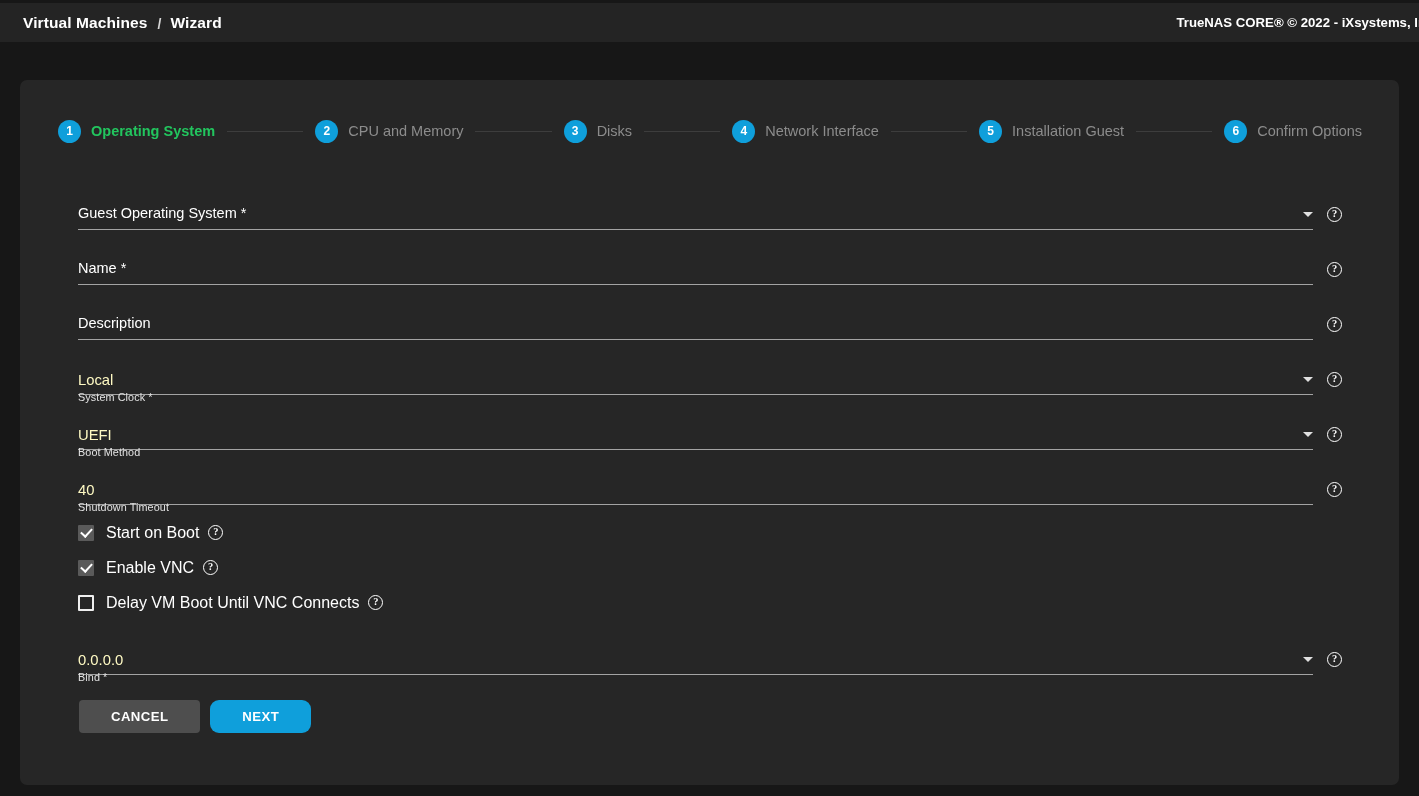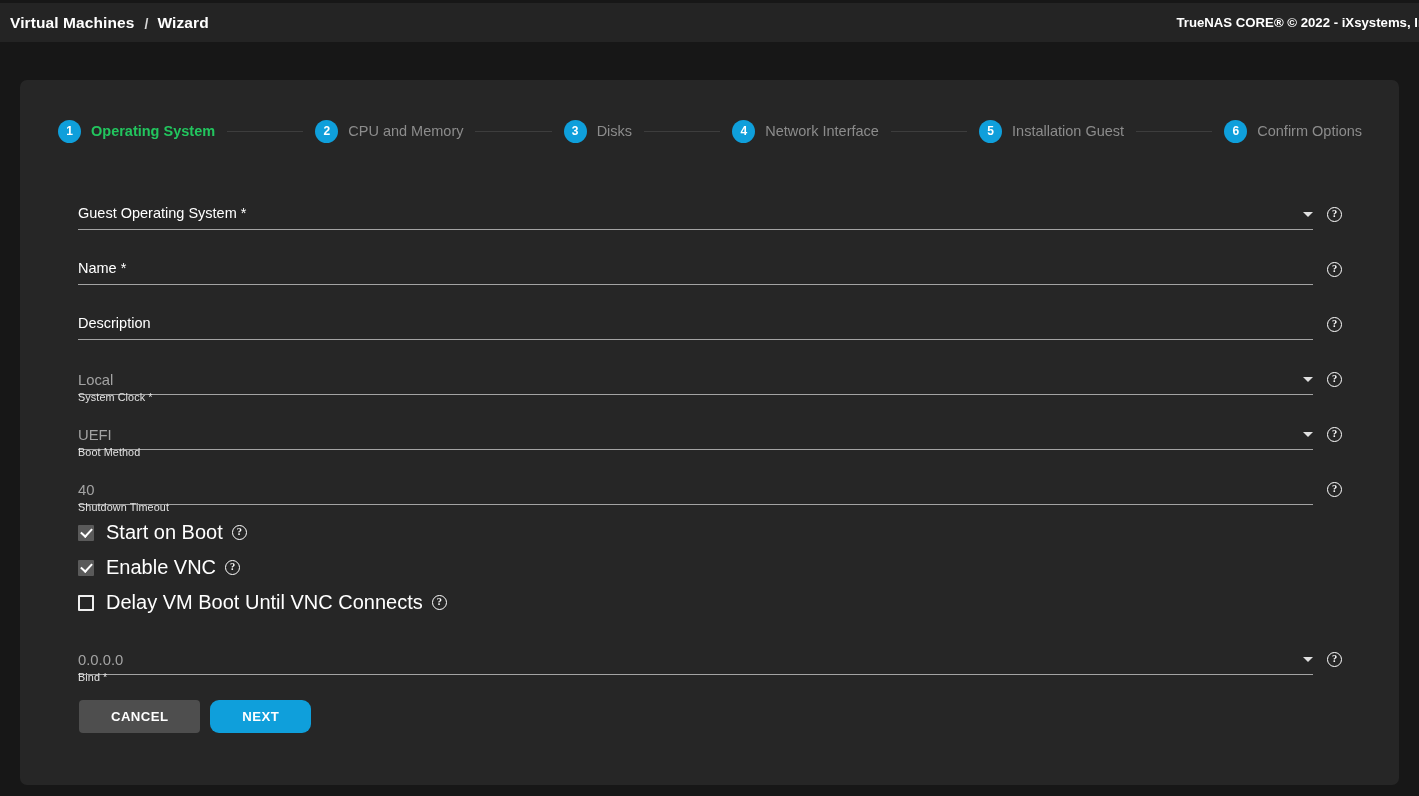--- a/index.html
+++ b/index.html
@@ -33,20 +33,21 @@
     overflow: hidden;
   }
 
   .breadcrumb {
     display: flex;
     align-items: flex-end;
     font-size: 15.5px;
     font-weight: bold;
     white-space: nowrap;
     letter-spacing: .1px;
+    margin-left: 13px;
   }
   .breadcrumb .crumb { color: #ffffff; }
   .breadcrumb .sep {
     color: #d8d8d8;
     margin: 0 9px 0 10px;
     font-weight: bold;
     font-size: 14px;
   }
 
   .copyright {
@@ -153,21 +154,21 @@
     color: #e2e2e2;
     white-space: nowrap;
     letter-spacing: .1px;
     margin-top: 46px;
   }
   .field.filled .field-value {
     position: absolute;
     left: 0;
     bottom: 6px;
     font-size: 14.8px;
-    color: #a3a3a3;
+    color: #fef9c3;
     white-space: nowrap;
   }
 
   .caret {
     position: absolute;
     right: 0;
     bottom: 12px;
     width: 0;
     height: 0;
     border-left: 5px solid transparent;
@@ -219,21 +220,21 @@
     border: solid #ffffff;
     border-width: 0 2px 2px 0;
     transform: rotate(43deg);
   }
   .cb.unchecked {
     border: 2px solid #efefef;
     background: transparent;
   }
   .cb-label {
     margin-left: 12px;
-    font-size: 20px;
+    font-size: 16px;
     color: #ffffff;
     white-space: nowrap;
   }
   .cb-help {
     position: relative;
     right: auto;
     bottom: auto;
     margin-left: 9px;
     display: inline-block;
   }

